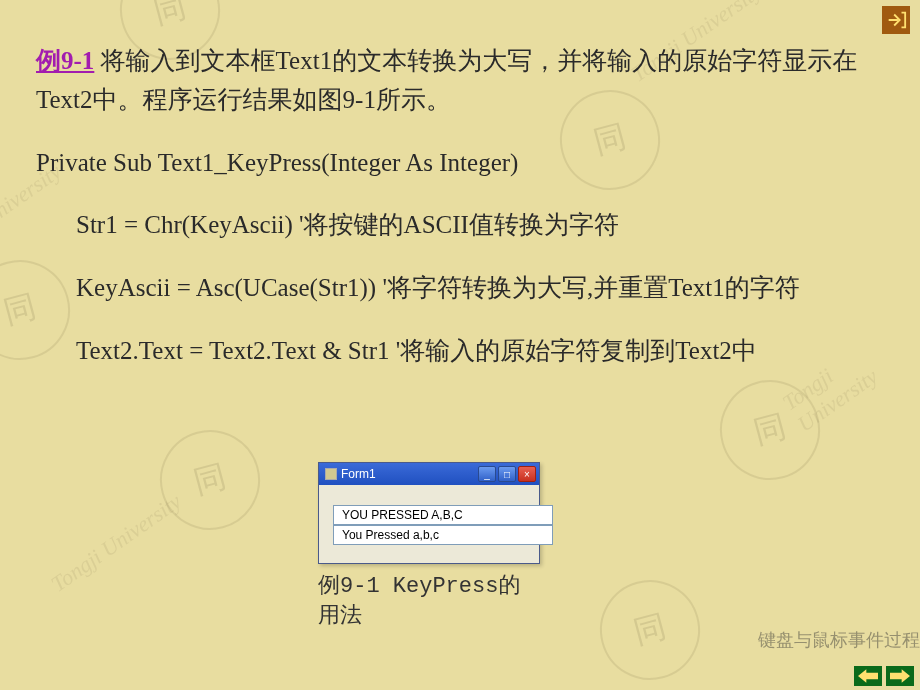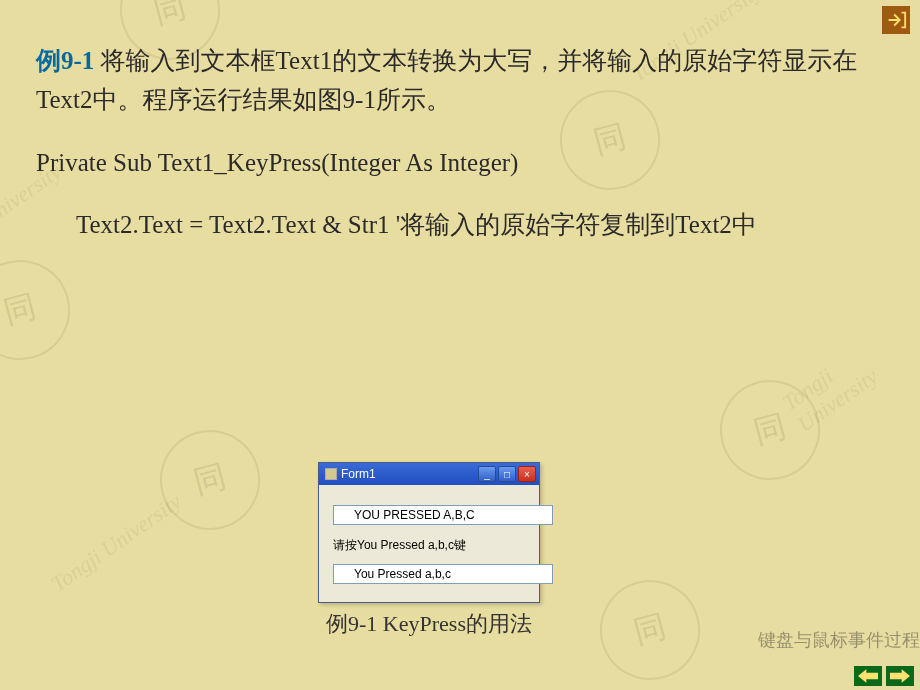--- a/index.html
+++ b/index.html
@@ -33,21 +33,22 @@
   pointer-events: none;
 }
 .slide-content {
   position: absolute;
   top: 42px; left: 36px; right: 36px;
   font-size: 25px;
   color: #2a2a2a;
   line-height: 1.55;
 }
 .ex-link {
-  color: #0369a1;
+  color: #a21caf;
+  text-decoration: underline;
   font-weight: bold;
 }
 .para { margin-bottom: 24px; }
 .code-block { font-family: "Times New Roman", serif; }
 .indent { padding-left: 40px; }
 .figure {
   position: absolute;
   top: 462px; left: 318px;
   width: 222px;
 }
@@ -80,35 +81,35 @@
 }
 .tb-btn.close { background: linear-gradient(#e86050, #c83020); border-color: #a02010; }
 .win-body { padding: 20px 14px 18px 14px; }
 .tfield {
   background: #fff;
   border: 1px solid #7f9db9;
   height: 20px;
   width: 220px;
   font-size: 12px;
   font-family: "SimSun","Tahoma",sans-serif;
-  padding: 2px 20px;
+  padding: 2px 8px;
   color: #000;
 }
 .win-label {
   font-size: 12px;
   font-family: "SimSun", sans-serif;
   color: #000;
   margin: 12px 0 10px 0;
 }
 .caption {
-  text-align: center;
+  text-align: left;
   font-size: 22px;
   color: #333;
   margin-top: 6px;
-  font-family: Liberation Serif, serif;
+  font-family: Liberation Mono, monospace;
 }
 .footer-note {
   position: absolute;
   bottom: 38px; left: 0; right: 0;
   text-align: right;
   font-size: 18px;
   color: rgba(50,50,50,0.45);
 }
 .nav-exit {
   position: absolute;
@@ -161,40 +162,41 @@
     <path d="M4 12 L14 12 M10 6 L16 12 L10 18 M18 4 L22 4 L22 20 L18 20" stroke="#ffe070" stroke-width="2" fill="none"></path>
   </svg>
 </div>
 
 <div class="slide-content">
   <div class="para">
     <span class="ex-link">例9-1</span><span> 将输入到文本框Text1的文本转换为大写，并将输入的原始字符显示在Text2中。程序运行结果如图9-1所示。</span>
   </div>
   <div class="code-block">
     <div class="para">Private Sub Text1_KeyPress(Integer As Integer)</div>
+    <div class="para indent">Str1 = Chr(KeyAscii)  '将按键的ASCII值转换为字符</div>
+    <div class="para indent">KeyAscii = Asc(UCase(Str1)) '将字符转换为大写,并重置Text1的字符</div>
     <div class="para indent">Text2.Text = Text2.Text &amp; Str1 '将输入的原始字符复制到Text2中</div>
   </div>
 </div>
 
 <div class="figure">
   <div class="win">
     <div class="titlebar">
       <div class="tb-left">
         <div class="tb-icon"></div>
         <span>Form1</span>
       </div>
       <div class="tb-btns">
         <div class="tb-btn">_</div>
         <div class="tb-btn">□</div>
         <div class="tb-btn close">×</div>
       </div>
     </div>
     <div class="win-body">
       <input class="tfield" value="YOU PRESSED A,B,C" style="">
-      <div class="win-label">请按You Pressed a,b,c键</div>
       <input class="tfield" value="You Pressed a,b,c" style="">
     </div>
   </div>
   <div class="caption">例9-1  KeyPress的用法</div>
 </div>
 
 <div class="footer-note">键盘与鼠标事件过程</div>
 
 <div class="nav-arrows">
   <div class="nav-arrow">

